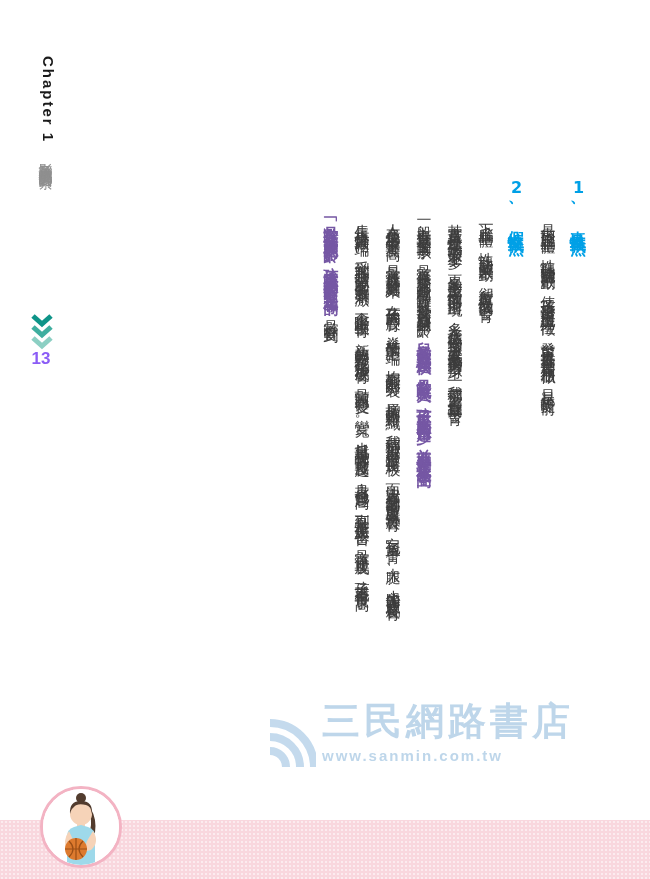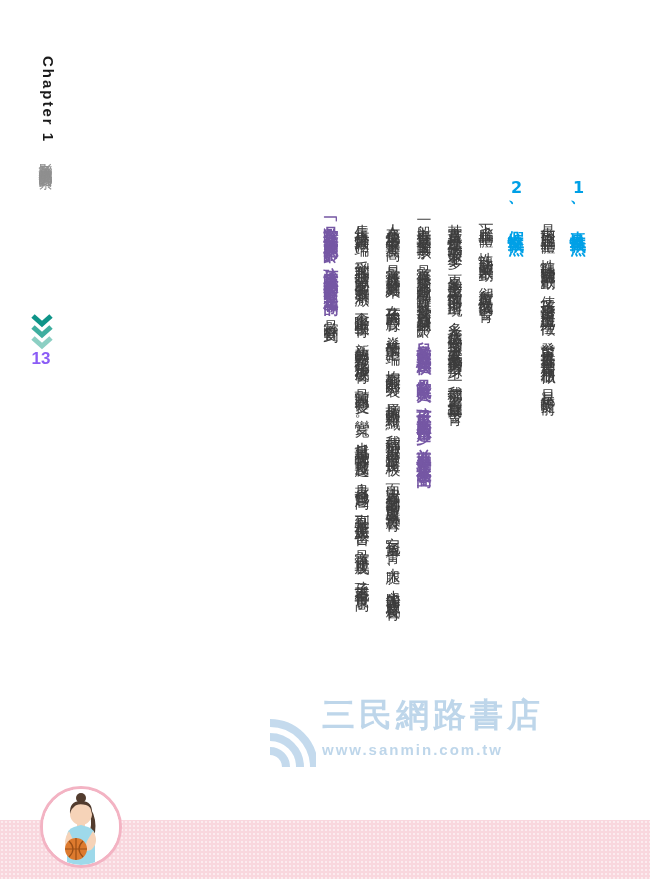--- a/index.html
+++ b/index.html
@@ -22,21 +22,21 @@
   .chevrons{position:absolute;left:31px;top:313px;}
   .page-number{
     position:absolute;left:30px;top:349px;width:22px;text-align:center;
     font-family:"Liberation Sans",sans-serif;
     font-weight:bold;font-size:17px;color:#8b5cf6;
   }
 
   
   .watermark{position:absolute;left:266px;top:695px;z-index:0;display:flex;opacity:.9;}
   .wm-text{margin-left:6px;color:#b7d2e8;}
-  .wm-name{font-size:33px;letter-spacing:4px;font-weight:bold;font-family:"DejaVu Serif",serif;line-height:40px;}
+  .wm-name{font-size:38px;letter-spacing:4px;font-weight:bold;font-family:"DejaVu Serif",serif;line-height:40px;margin-top:6px;}
   .wm-url{font-size:15px;letter-spacing:2px;font-weight:bold;font-family:"Liberation Sans",sans-serif;line-height:30px;}
 
   
   .article{
     position:absolute;top:178px;right:56px;height:640px;z-index:2;
     writing-mode:vertical-rl;text-orientation:upright;
     font-family:"DejaVu Serif",serif;
     font-size:15px;letter-spacing:2.2px;line-height:31px;color:#3c3c3c;
   }
   .article p{margin:0;padding:0;}

